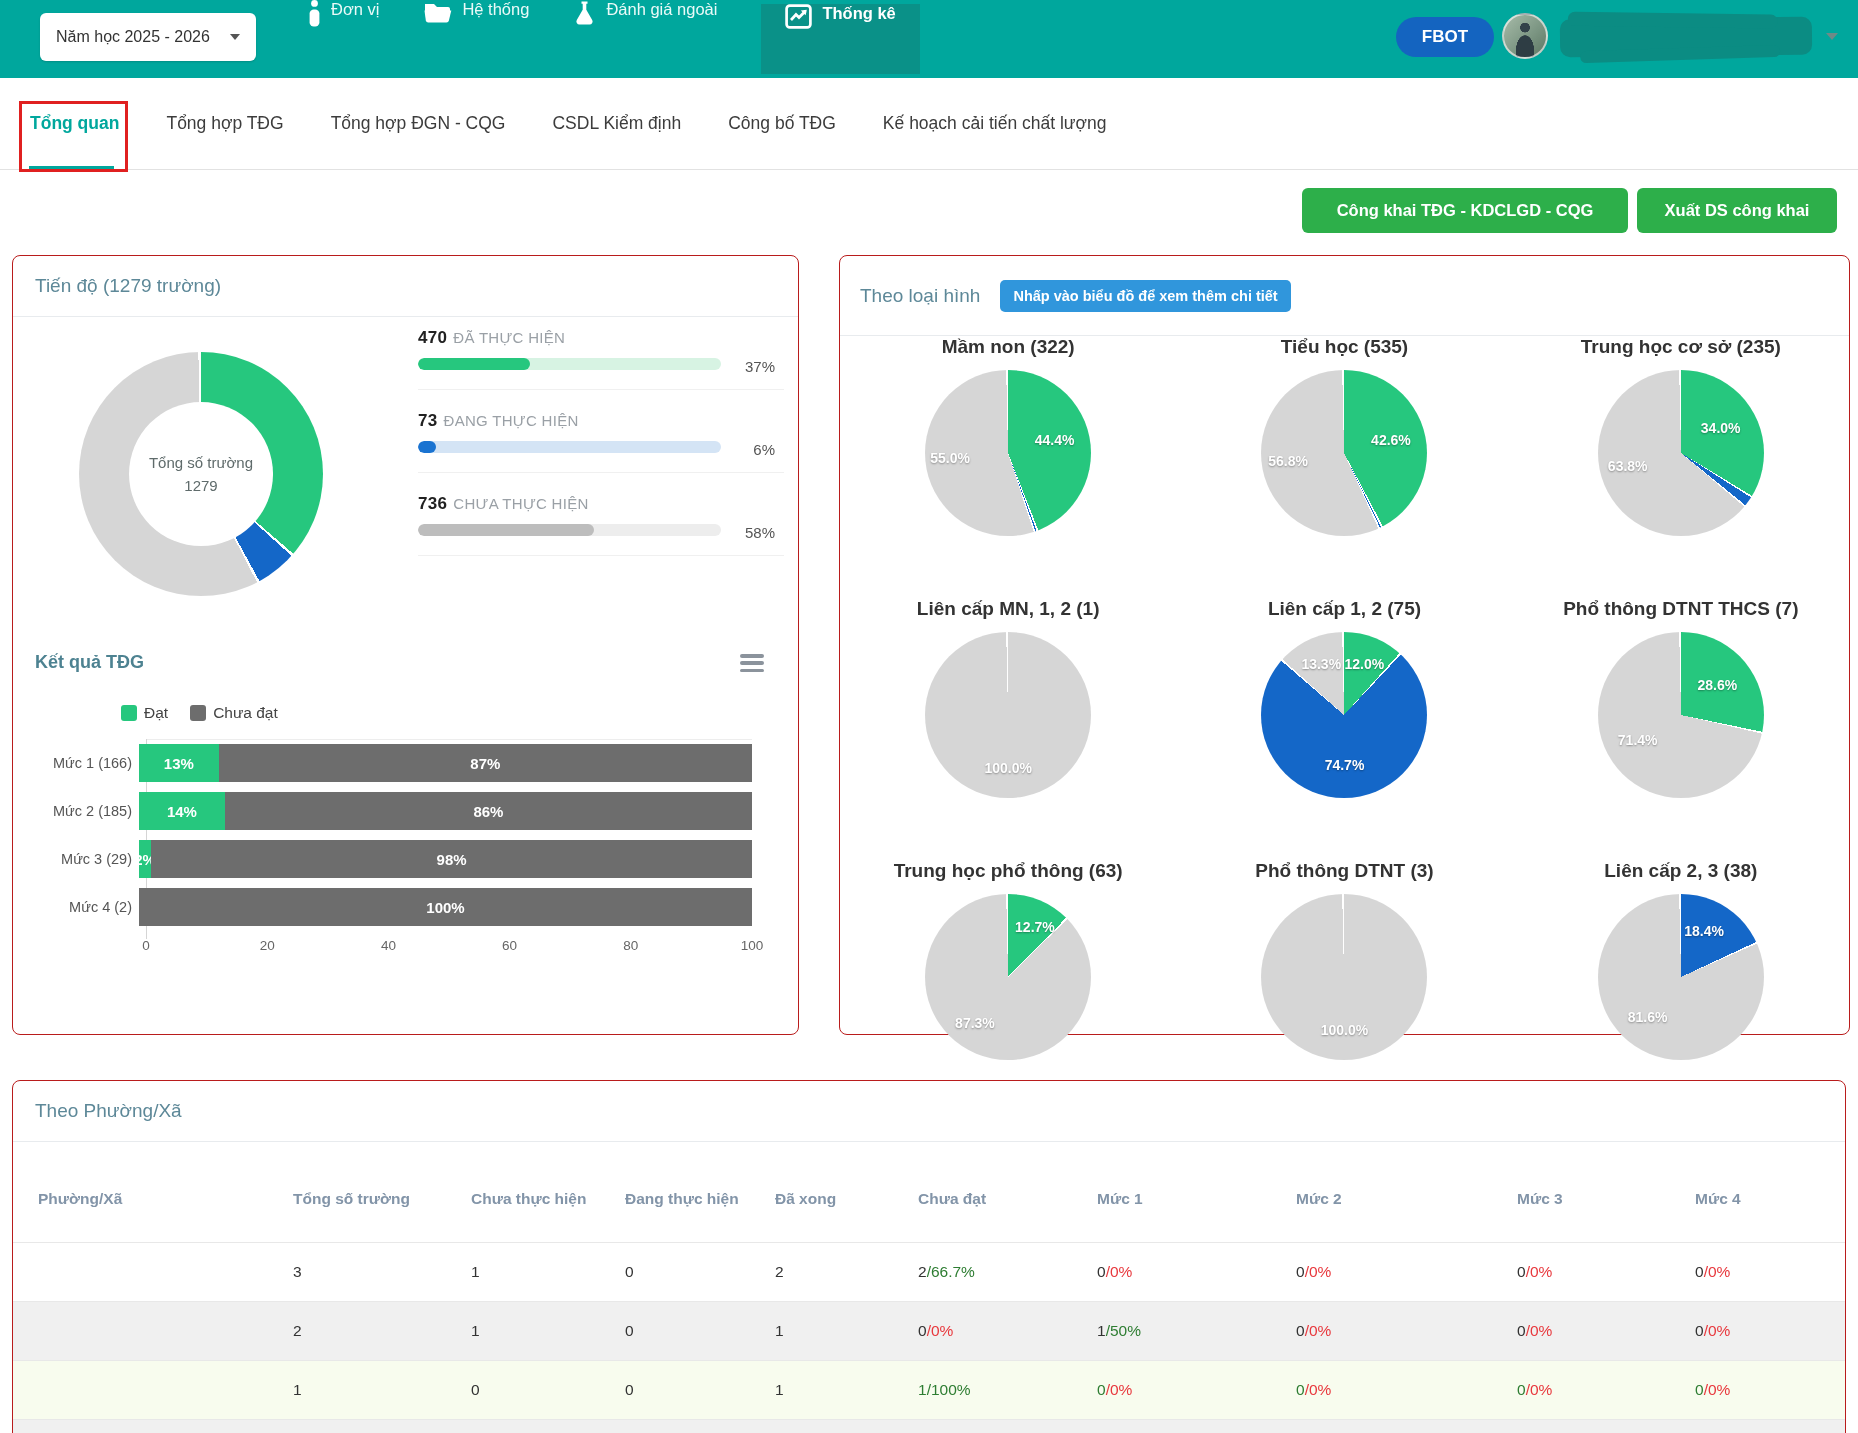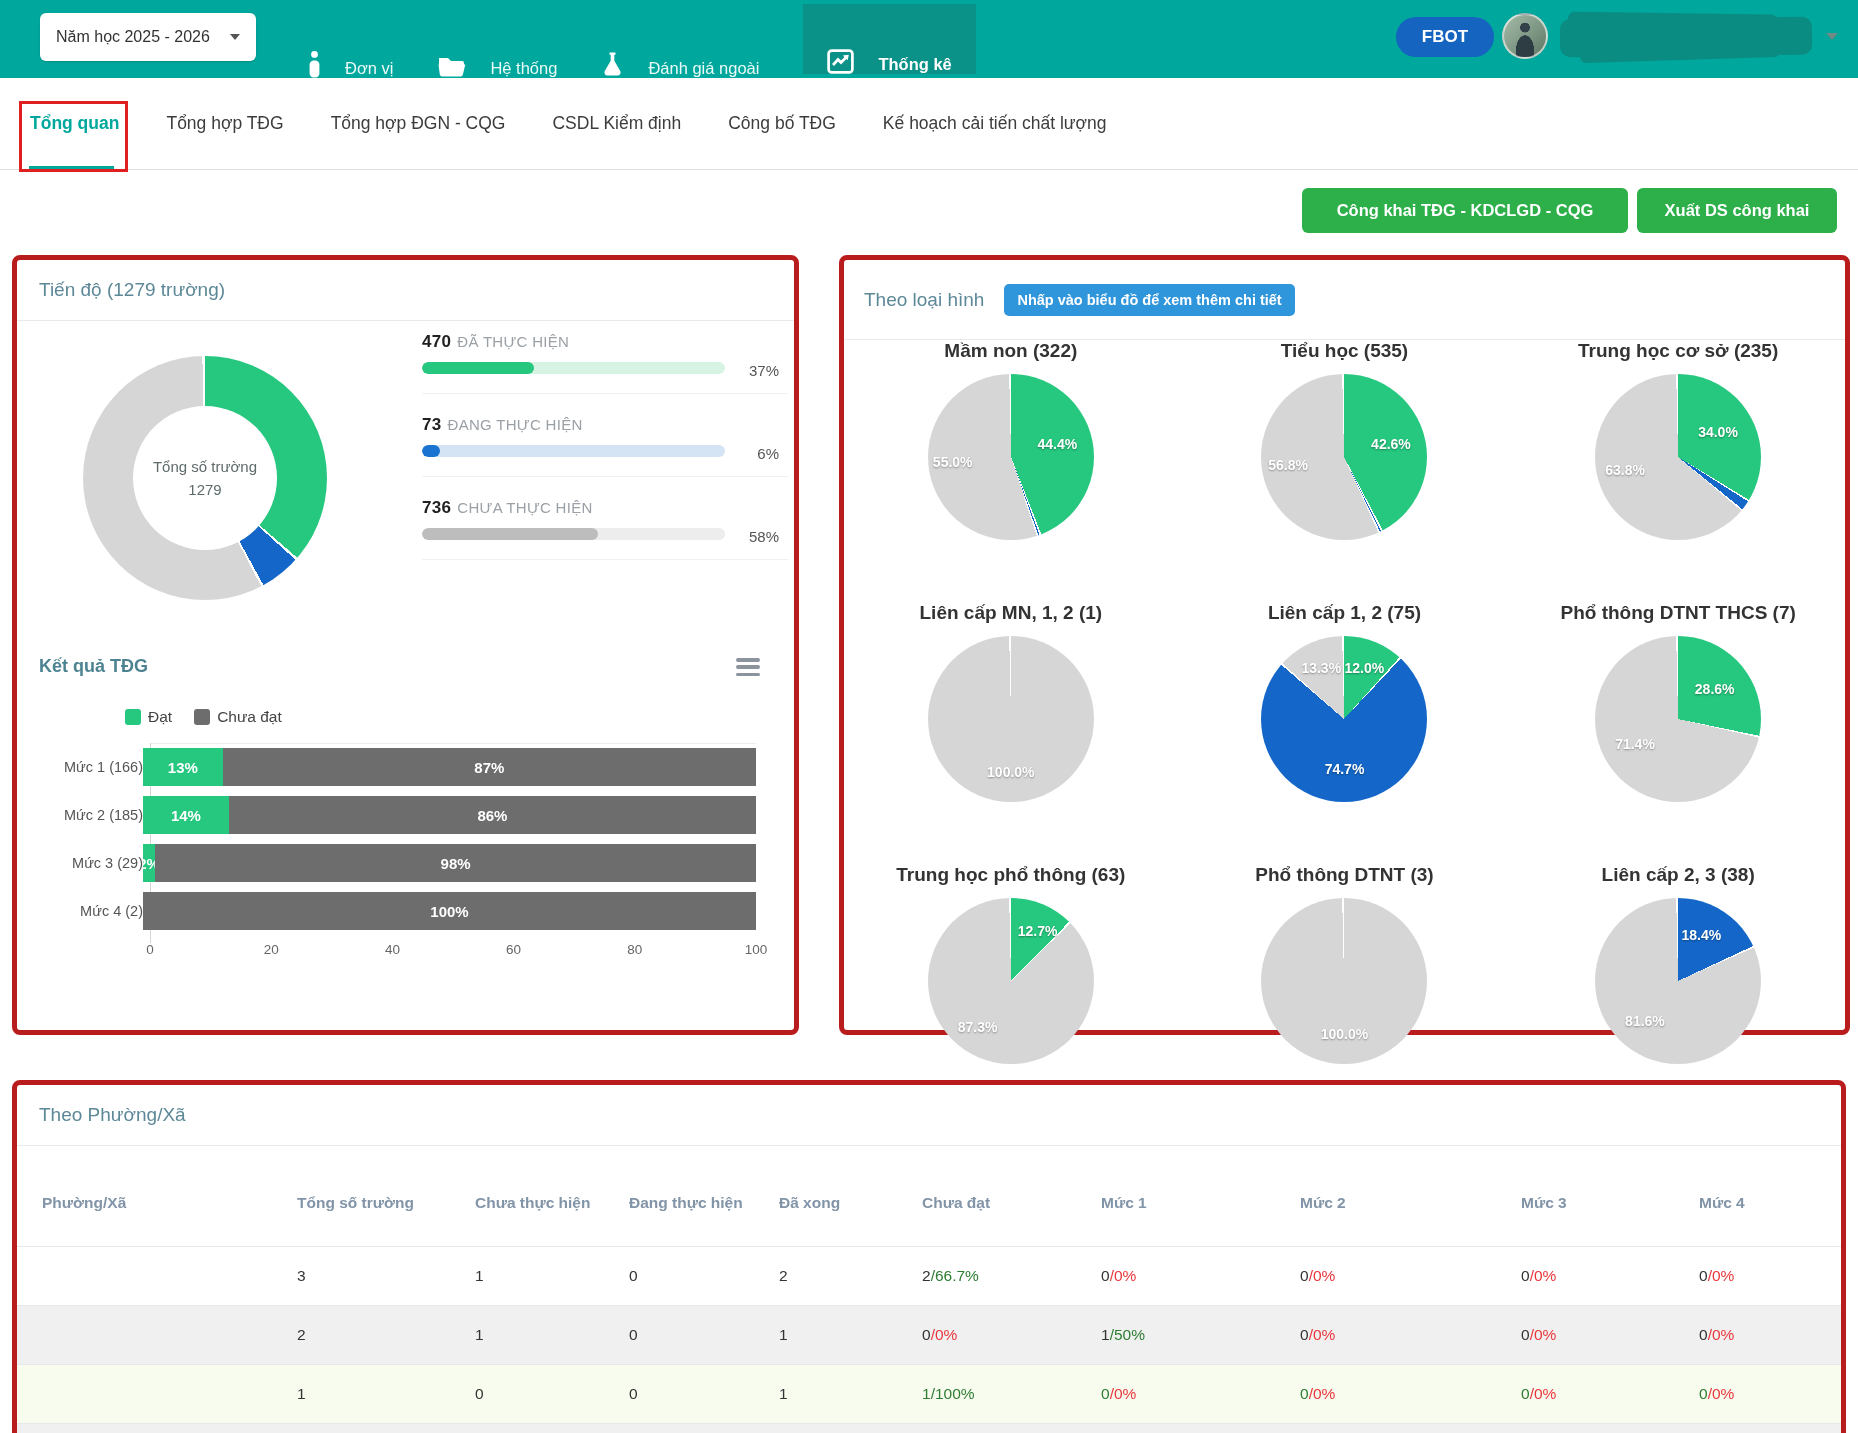--- a/index.html
+++ b/index.html
@@ -6,21 +6,21 @@
   .page{position:relative;width:1858px;height:1433px;overflow:hidden;background:#fff;
         font-family:"Liberation Sans", sans-serif;color:#333;}
 
   
   .topbar{position:absolute;left:0;top:0;width:100%;height:78px;background:#00a79d;}
   .year-select{position:absolute;left:40px;top:13px;width:216px;height:48px;background:#fff;border-radius:6px;
       display:flex;align-items:center;justify-content:space-between;padding:0 16px;box-sizing:border-box;
       font-size:16px;color:#333;cursor:pointer;box-shadow:0 1px 2px rgba(0,0,0,.15);}
   .caret-down{width:0;height:0;border-left:5px solid transparent;border-right:5px solid transparent;border-top:6px solid #555;}
   .mainnav{position:absolute;left:308px;top:0;height:78px;display:flex;align-items:center;gap:44px;}
-  .nav-item{display:flex;align-items:flex-end;gap:24px;color:#eafaf8;font-size:16.5px;cursor:pointer;height:78px;}
+  .nav-item{display:flex;align-items:flex-start;gap:10px;color:#eafaf8;font-size:16.5px;cursor:pointer;height:78px;}
   .nav-item .nav-ic{display:flex;align-items:center;}
   .nav-item.active{background:#0a9188;height:70px;padding:0 24px;margin-top:0;align-self:center;height:70px;}
   .nav-item.active span.lbl{font-weight:bold;color:#fff;}
   .fbot{position:absolute;left:1396px;top:17px;width:98px;height:40px;background:#1464c0;border-radius:20px;
       color:#fff;font-weight:bold;font-size:17px;display:flex;align-items:center;justify-content:center;cursor:pointer;}
   .avatar{position:absolute;left:1502px;top:13px;width:46px;height:46px;border-radius:50%;overflow:hidden;cursor:pointer;
       background:
         radial-gradient(circle at 50% 30%, #33424a 13%, transparent 14%),
         radial-gradient(ellipse at 50% 85%, #2e3d44 30%, transparent 31%),
         linear-gradient(135deg,#a7bba9 0%,#7d9784 55%,#5d7663 100%);
@@ -39,21 +39,21 @@
   .tab-underline{position:absolute;left:29px;bottom:0;width:85px;height:3px;background:#00a79d;}
   .anno-box{position:absolute;left:19px;top:101px;width:103px;height:65px;border:3px solid #e02020;z-index:6;pointer-events:none;}
 
   
   .btn-green{position:absolute;top:188px;height:45px;background:#2daf4a;border-radius:6px;color:#fff;font-weight:bold;
       font-size:16.5px;display:flex;align-items:center;justify-content:center;cursor:pointer;border:none;}
   .btn-publish{left:1302px;width:326px;}
   .btn-export{left:1637px;width:200px;}
 
   
-  .card{position:absolute;background:#fff;border:5px solid #b91c1c;border-radius:8px;box-sizing:border-box;}
+  .card{position:absolute;background:#fff;border:1px solid #b91c1c;border-radius:8px;box-sizing:border-box;}
   .card-title{font-size:19px;color:#5d8898;padding:19px 22px;border-bottom:1px solid #e8ebee;}
 
   
   .progress-card{left:12px;top:255px;width:787px;height:780px;}
   .donut{position:absolute;left:66px;top:96px;width:244px;height:244px;border-radius:50%;}
   .donut .hole{position:absolute;left:50%;top:50%;width:59%;height:59%;transform:translate(-50%,-50%);background:#fff;border-radius:50%;}
   .donut-center{position:absolute;left:66px;top:96px;width:244px;height:244px;display:flex;flex-direction:column;
       align-items:center;justify-content:center;gap:6px;font-size:15px;color:#5f6b6b;text-align:center;z-index:2;}
   .plist{position:absolute;left:405px;top:72px;width:366px;}
   .prow{margin-bottom:21px;padding-bottom:14px;border-bottom:1px solid #f0f0f0;}
@@ -68,21 +68,21 @@
   .hamburger{position:absolute;right:34px;top:398px;width:24px;height:18px;display:flex;flex-direction:column;justify-content:space-between;cursor:pointer;}
   .hamburger i{display:block;height:3.5px;background:#8b939c;border-radius:2px;}
   .legend{position:absolute;left:108px;top:448px;display:flex;gap:22px;align-items:center;}
   .legend .li{display:flex;align-items:center;gap:7px;font-size:15.5px;color:#444;}
   .legend .sq{width:16px;height:16px;border-radius:3px;display:inline-block;}
 
   .barchart{position:absolute;left:22px;top:488px;width:717px;}
   .vline{position:absolute;left:111px;top:-5px;height:200px;border-left:1px solid #d5d5d5;}
   .hline{position:absolute;left:111px;right:0;top:-5px;border-top:1px solid #ededed;}
   .brow{display:flex;height:38px;margin-bottom:10px;position:relative;}
-  .brow .catlbl{width:104px;text-align:right;font-size:14.5px;color:#555;line-height:38px;box-sizing:border-box;flex:none;}
+  .brow .catlbl{width:104px;padding-right:7px;text-align:right;font-size:14.5px;color:#555;line-height:38px;box-sizing:border-box;flex:none;}
   .brow .bars{flex:1;display:flex;}
   .seg{height:38px;display:flex;align-items:center;justify-content:center;color:#fff;font-weight:bold;font-size:15px;overflow:hidden;white-space:nowrap;}
   .axis{margin-left:111px;position:relative;height:22px;margin-top:4px;}
   .axis span{position:absolute;transform:translateX(-50%);font-size:13.5px;color:#666;top:2px;}
 
   
   .types-card{left:839px;top:255px;width:1011px;height:780px;}
   .types-head{display:flex;align-items:center;gap:20px;padding:16px 20px;border-bottom:1px solid #e8ebee;height:47px;box-sizing:content-box;}
   .types-title{font-size:19px;color:#5d8898;}
   .types-badge{background:#3096dc;color:#fff;font-weight:bold;font-size:14.5px;padding:8px 13px;border-radius:5px;}

